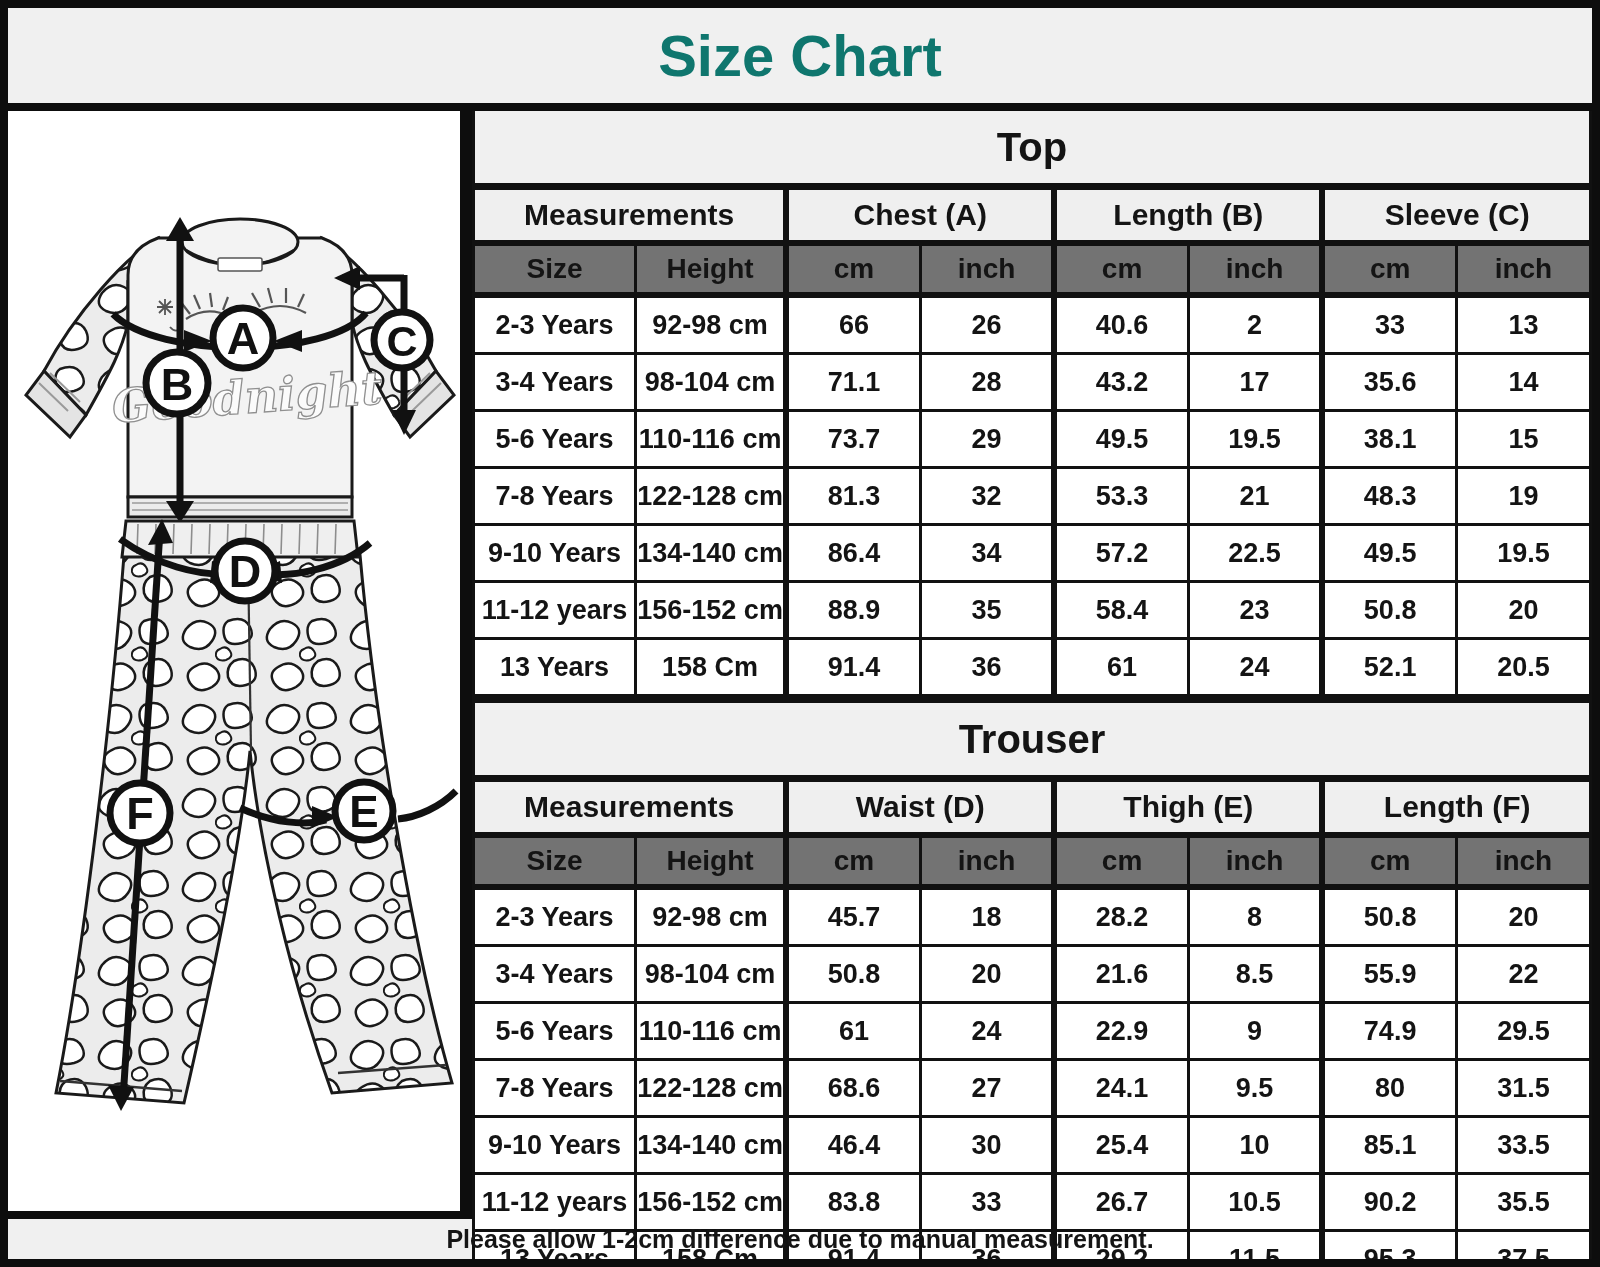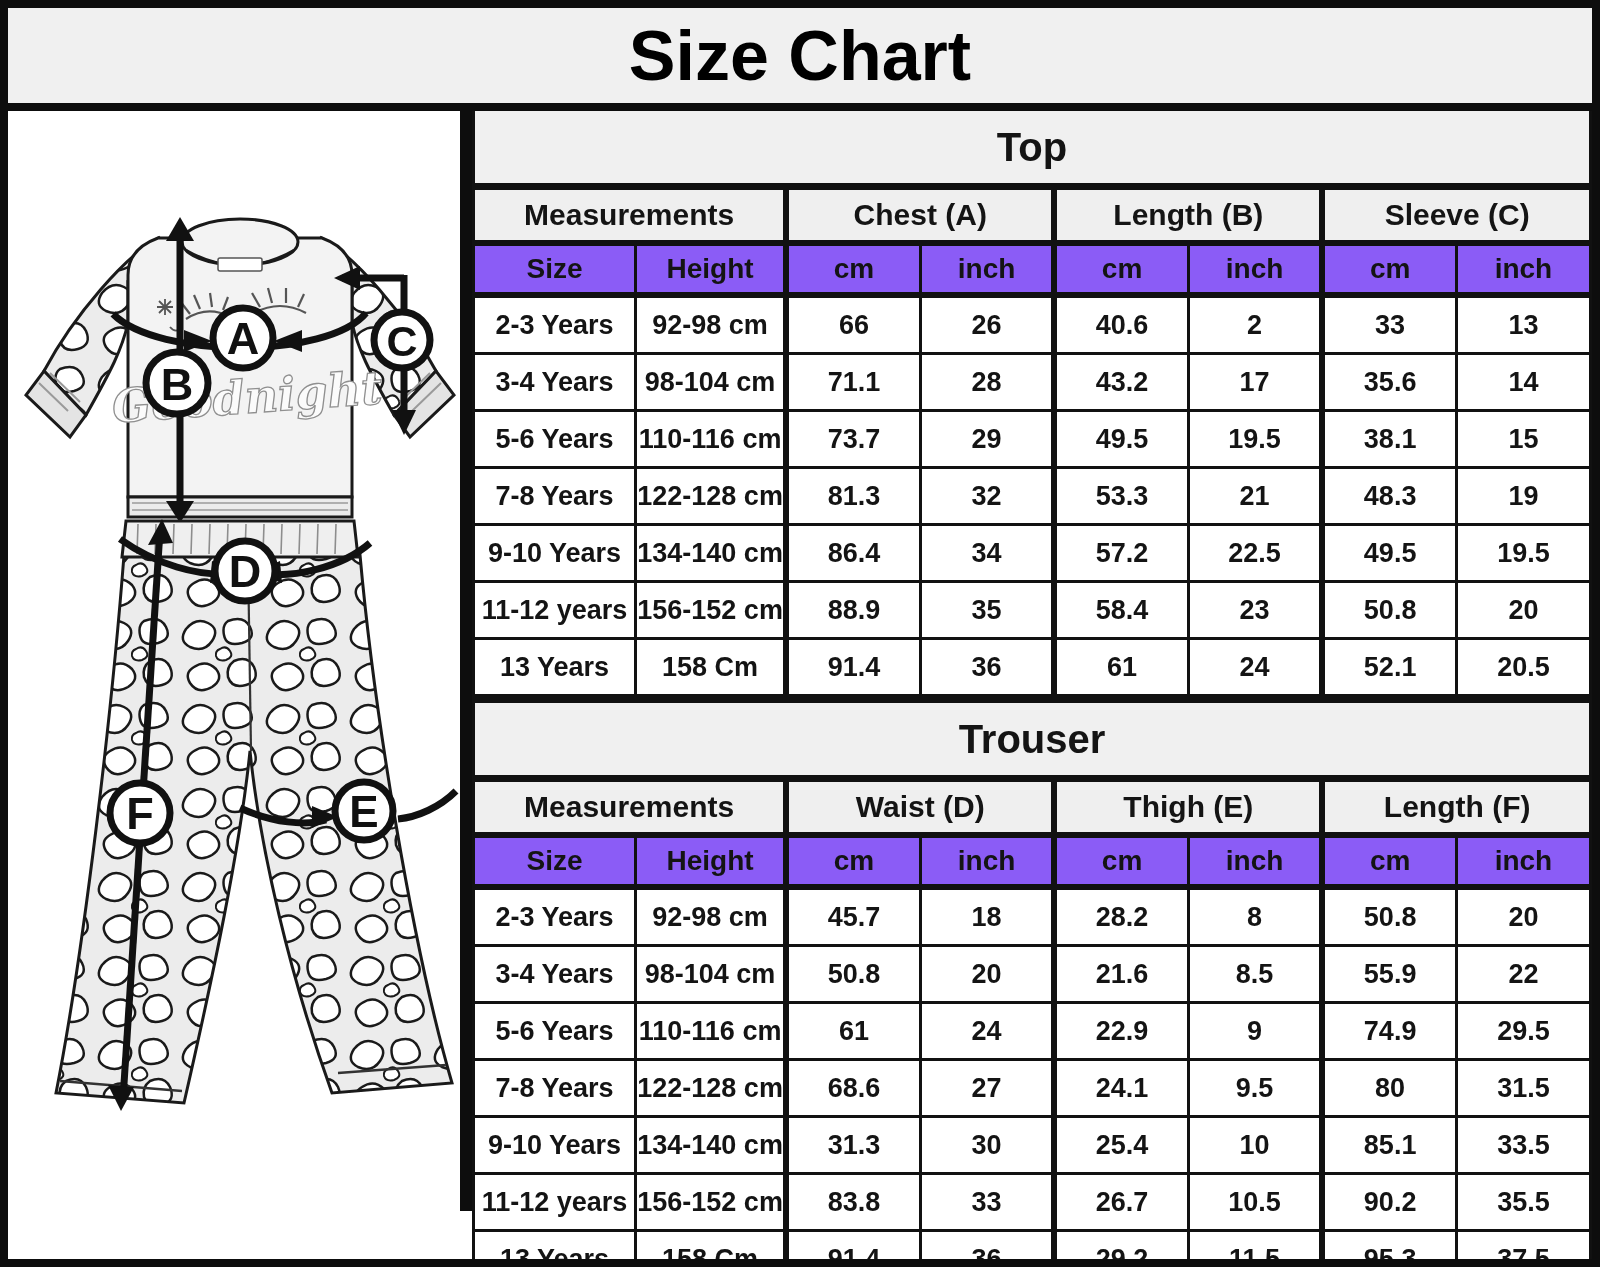--- a/index.html
+++ b/index.html
@@ -13,23 +13,23 @@
     font-weight:bold;
     color:#141414;
     overflow:hidden;
   }
   
   .title-bar{
     height:95px;
     border-bottom:8px solid #0d0d0d;
     background:#f0f0f0;
     display:flex;align-items:center;justify-content:center;
-    font-size:70px;
+    font-size:58px;
     letter-spacing:0px;
-    color:#000000;
+    color:#0f766e;
   }
   
   .main{
     display:flex;
     height:1100px;
   }
   .left-panel{
     width:452px;
     min-width:452px;
     background:#ffffff;
@@ -65,21 +65,21 @@
   }
   table.size-table:first-child tr.section-row th{border-top:none;}
   tr.group-row th{
     height:50px;
     background:#efefef;
     font-size:30px;
     border-bottom:6px solid #111;
   }
   tr.sub-row th{
     height:46px;
-    background:#8b5cf6;
+    background:#737373;
     font-size:28px;
     border-bottom:6px solid #111;
   }
   tr.data-row td{
     height:54px;
     background:#ffffff;
     font-size:27px;
   }
   .gb{border-left:6px solid #111 !important;}
   
@@ -390,21 +390,21 @@
               <td class="gb">68.6</td>
               <td>27</td>
               <td class="gb">24.1</td>
               <td>9.5</td>
               <td class="gb">80</td>
               <td>31.5</td>
             </tr>
             <tr class="data-row">
               <td>9-10 Years</td>
               <td>134-140 cm</td>
-              <td class="gb">31.3</td>
+              <td class="gb">46.4</td>
               <td>30</td>
               <td class="gb">25.4</td>
               <td>10</td>
               <td class="gb">85.1</td>
               <td>33.5</td>
             </tr>
             <tr class="data-row">
               <td>11-12 years</td>
               <td>156-152 cm</td>
               <td class="gb">83.8</td>
@@ -422,13 +422,14 @@
               <td class="gb">29.2</td>
               <td>11.5</td>
               <td class="gb">95.3</td>
               <td>37.5</td>
             </tr>
           </tbody>
         </table>
       </div>
   </div>
 
+  <div class="footer-bar">Please allow 1-2cm difference due to manual measurement.</div>
 </div>
 
 </body></html>

